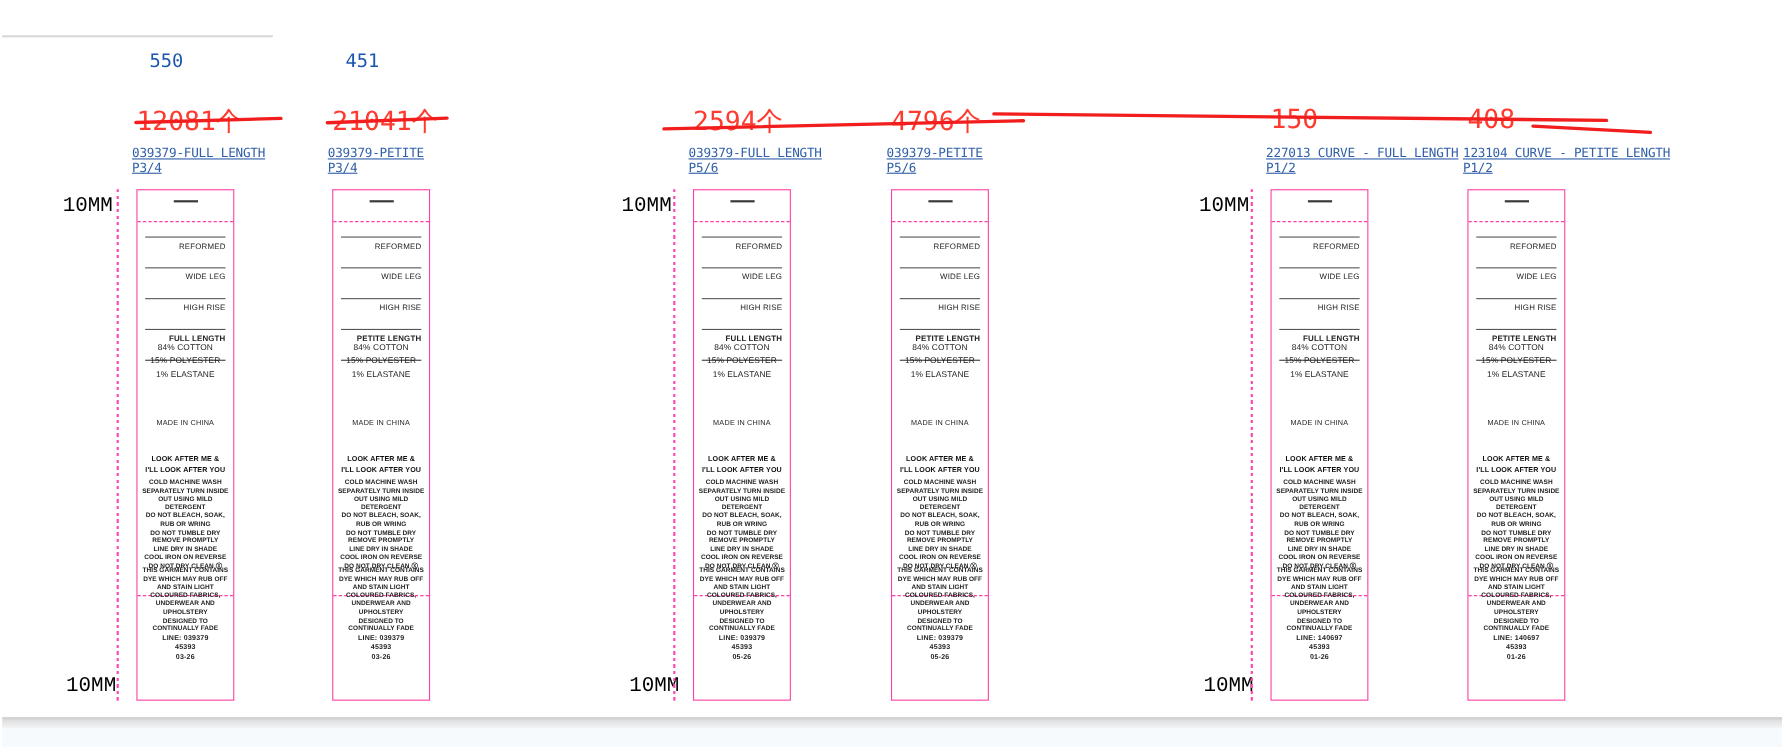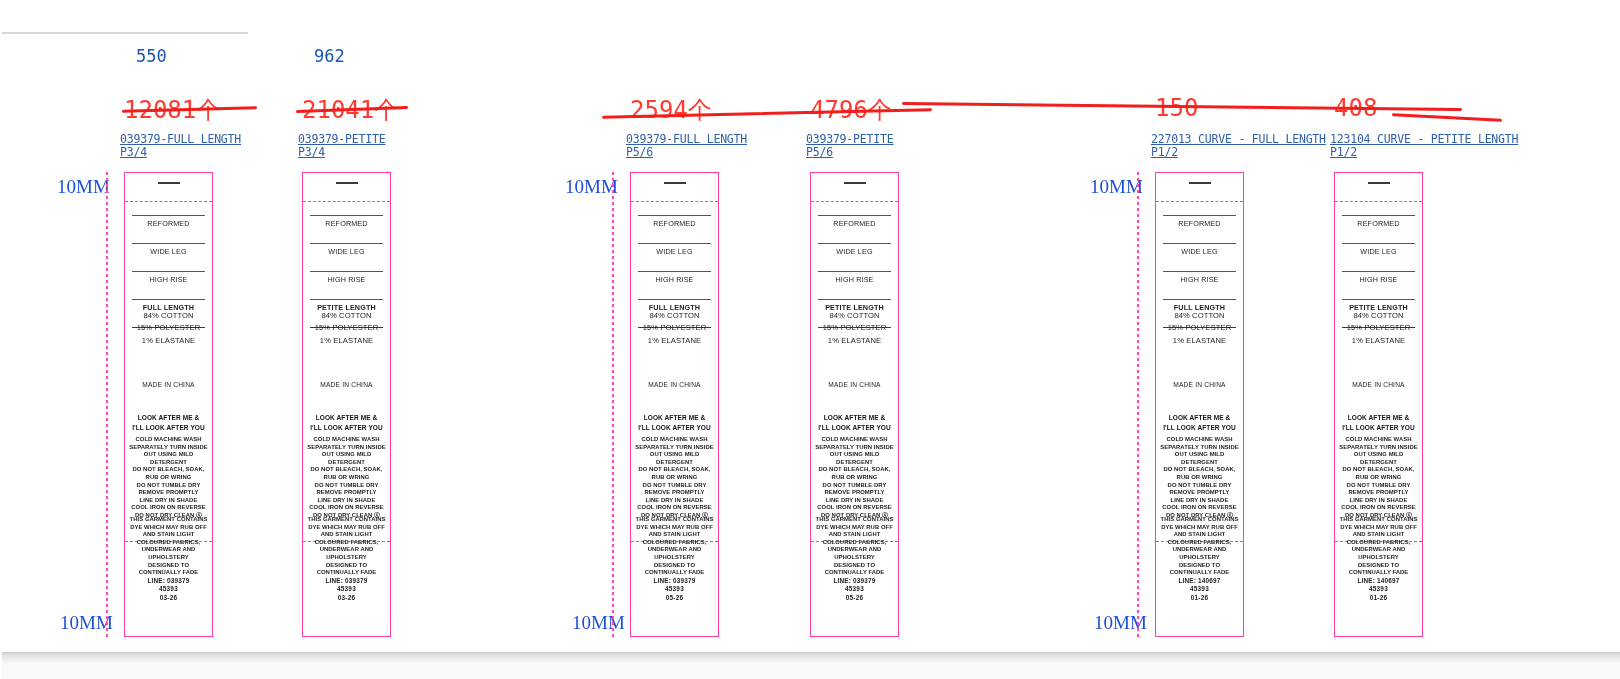--- a/index.html
+++ b/index.html
@@ -29,36 +29,36 @@
 
   .hdr{position:absolute;top:101px;left:6px;color:#2f5fa8;
     font-family:"DejaVu Sans Mono","Liberation Mono",monospace;font-size:11.5px;
     line-height:13px;white-space:nowrap;letter-spacing:-0.2px;text-decoration:underline;}
   .hdr .ln2{display:block;}
 
   
   .strike{position:absolute;background:#f21d1d;height:3px;border-radius:2px;}
 
   
-  .mm{position:absolute;font-family:Liberation Serif, serif;font-size:19px;color:#1d4ed8;}
+  .mm{position:absolute;font-family:Liberation Mono, monospace;font-size:19px;color:#000000;}
   
   .tick{position:absolute;width:2px;
     background:repeating-linear-gradient(to bottom,#ff49b0 0 3px,transparent 3px 6px);}
 
   
   .label-card{position:absolute;left:10px;top:140px;width:89px;height:465px;
     border:1.6px solid #ff3fa4;box-sizing:border-box;background:#fff;}
   .fold-dash{position:absolute;left:0;right:0;top:28px;height:0;
     border-top:1.5px dashed #ff3fa4;}
   .fold-dash.lower{top:368px;}
   .top-tick{position:absolute;left:50%;transform:translateX(-50%);top:9px;width:22px;height:2px;background:#3a3a3a;}
 
   .spec{position:absolute;left:7px;right:7px;top:42px;}
   .spec-row{font-family:"Liberation Sans",sans-serif;font-size:7.2px;color:#1c1c1c;
-    text-align:center;letter-spacing:.15px;padding:3px 0 15px;border-top:1.1px solid #555;}
+    text-align:right;letter-spacing:.15px;padding:3px 0 15px;border-top:1.1px solid #555;}
   .spec-row:last-child{border-bottom:1.3px solid #3a3a3a;font-weight:bold;}
 
   .comp{position:absolute;left:0;right:0;top:137px;text-align:center;
     font-family:"Liberation Sans",sans-serif;font-size:7.6px;color:#1c1c1c;line-height:12.3px;letter-spacing:.1px;}
 
   .origin{position:absolute;left:0;right:0;top:208px;text-align:center;
     font-family:"Liberation Sans",sans-serif;font-size:6.6px;color:#1c1c1c;letter-spacing:.2px;}
 
   .care-head{position:absolute;left:0;right:0;top:240px;text-align:center;
     font-family:"Liberation Sans",sans-serif;font-size:6.5px;font-weight:bold;color:#111;line-height:9.5px;letter-spacing:.1px;}
@@ -115,21 +115,21 @@
 UNDERWEAR AND
 UPHOLSTERY
 DESIGNED TO
 CONTINUALLY FADE</div>
           <div class="lineno" style="white-space: pre-line;">LINE: 039379
 45393
 03-26</div>
         </div>
       </div>
       <div class="col" style="left: 290px;">
-        <div class="qty-blue">962</div>
+        <div class="qty-blue">451</div>
         <div class="qty-red">21041个</div>
         <div class="hdr"><span>039379-PETITE</span><span class="ln2">P3/4</span></div>
         <div class="label-card">
           <div class="top-tick"></div>
           <div class="fold-dash"></div>
           <div class="fold-dash lower"></div>
           <div class="spec">
             <div class="spec-row">REFORMED</div>
             <div class="spec-row">WIDE LEG</div>
             <div class="spec-row">HIGH RISE</div>

